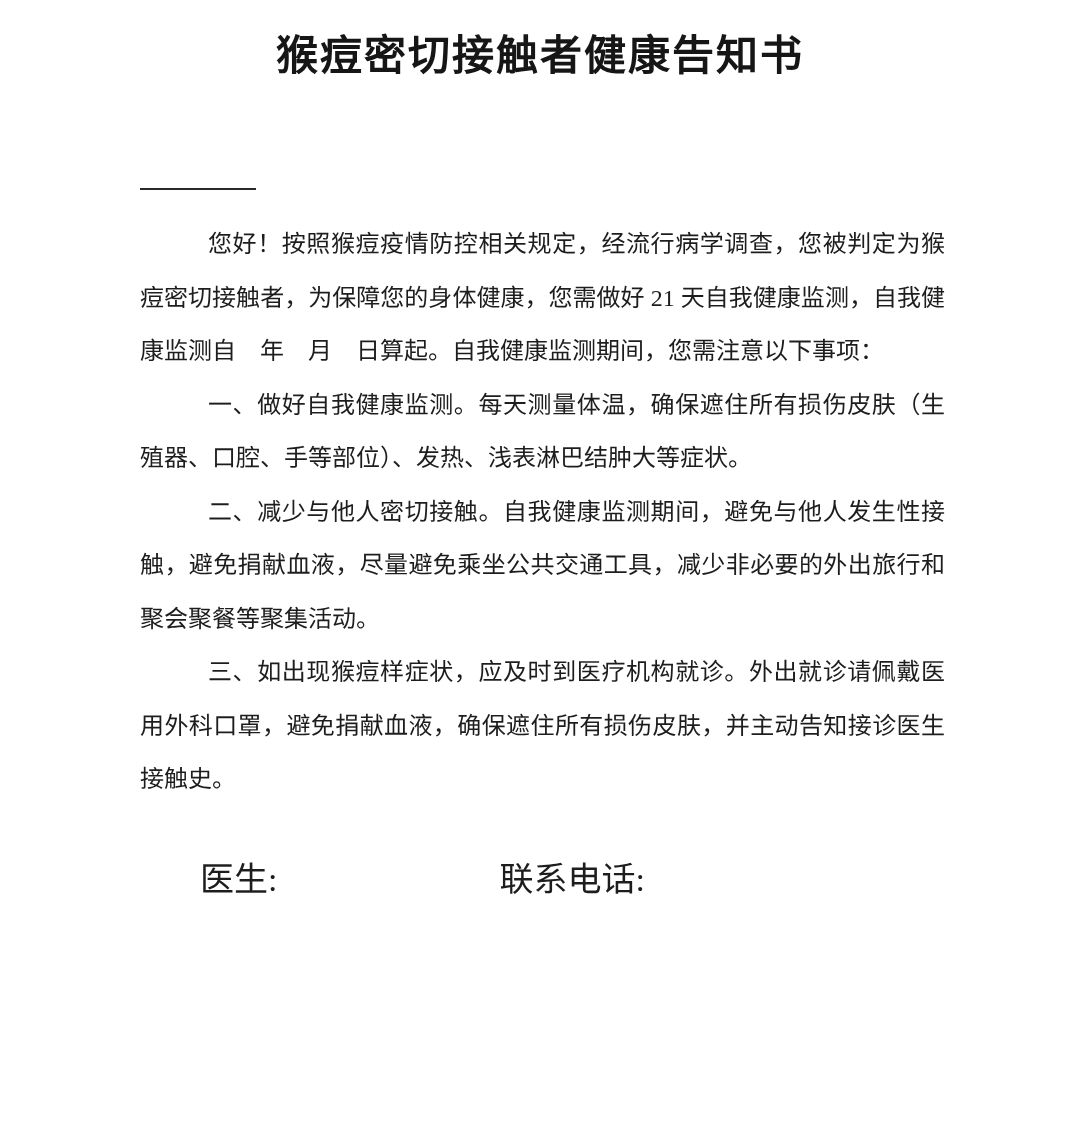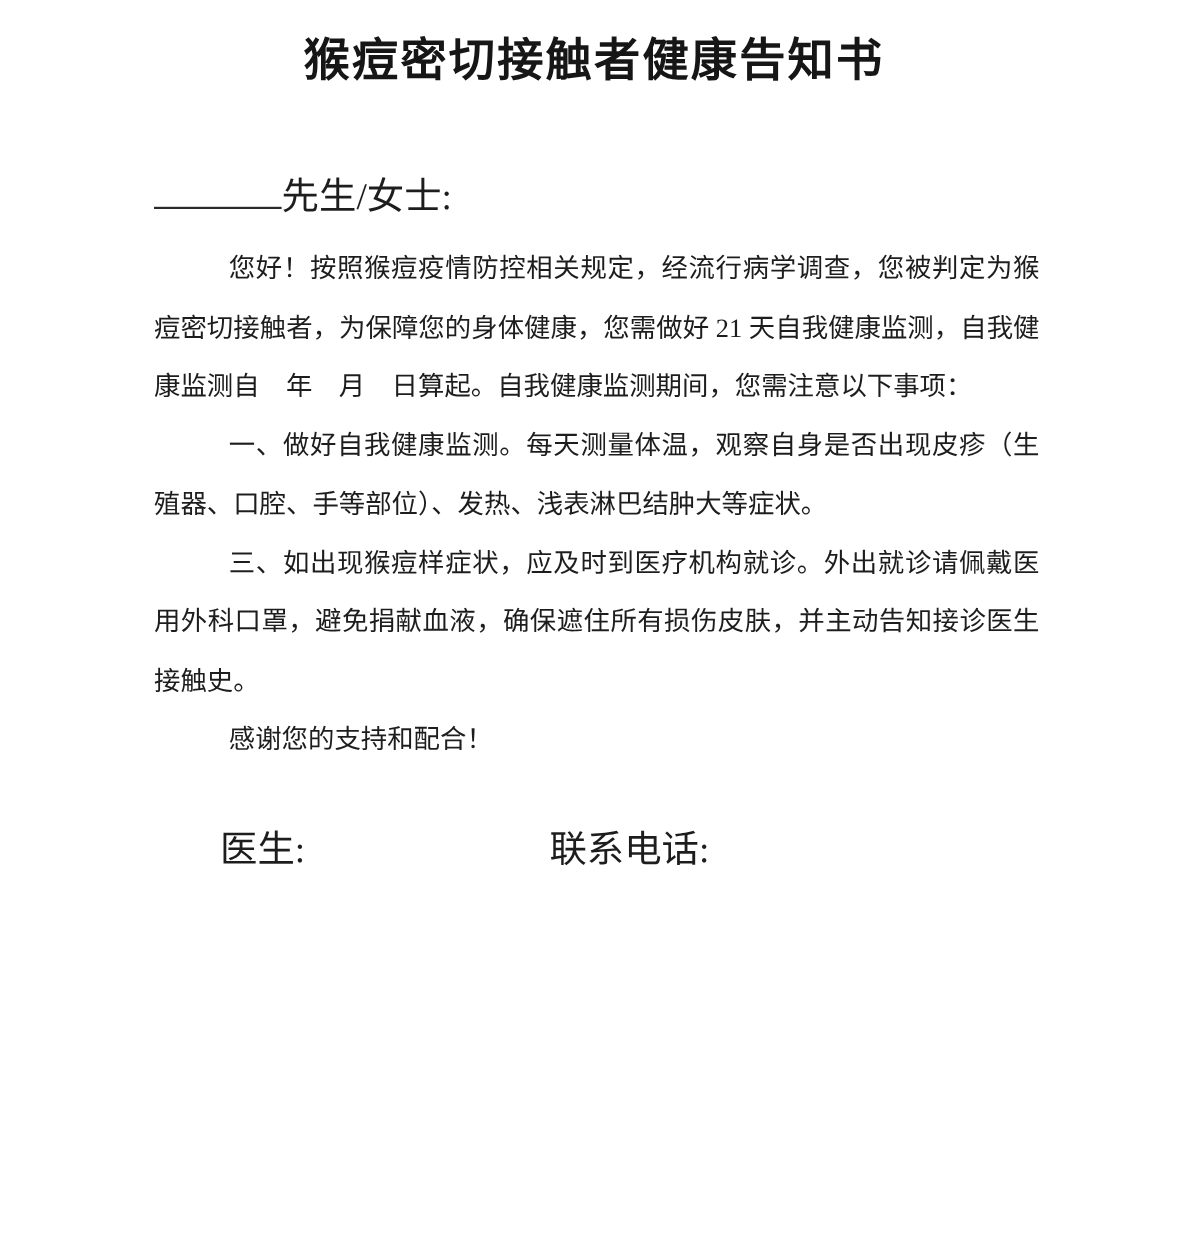--- a/index.html
+++ b/index.html
@@ -57,28 +57,28 @@
   .signature-row .phone-label { margin-left: 222px; }
 </style>
 </head>
 <body>
 
 <div class="page">
 
   <h1 class="doc-title">猴痘密切接触者健康告知书</h1>
 
   <div class="salutation">
-    <span class="name-blank"></span><span>先生/女士:</span>
+    <span class="name-blank"></span>
   </div>
 
   <div class="body-text">
     <p class="para">您好！按照猴痘疫情防控相关规定，经流行病学调查，您被判定为猴痘密切接触者，为保障您的身体健康，您需做好 21 天自我健康监测，自我健康监测自　年　月　日算起。自我健康监测期间，您需注意以下事项：</p>
-    <p class="para">一、做好自我健康监测。每天测量体温，观察自身是否出现皮疹（生殖器、口腔、手等部位）、发热、浅表淋巴结肿大等症状。</p>
+    <p class="para">一、做好自我健康监测。每天测量体温，确保遮住所有损伤皮肤（生殖器、口腔、手等部位）、发热、浅表淋巴结肿大等症状。</p>
+    <p class="para">二、减少与他人密切接触。自我健康监测期间，避免与他人发生性接触，避免捐献血液，尽量避免乘坐公共交通工具，减少非必要的外出旅行和聚会聚餐等聚集活动。</p>
     <p class="para">三、如出现猴痘样症状，应及时到医疗机构就诊。外出就诊请佩戴医用外科口罩，避免捐献血液，确保遮住所有损伤皮肤，并主动告知接诊医生接触史。</p>
-    <p class="para">感谢您的支持和配合！</p>
   </div>
 
   <div class="signature-row">
     <span class="doctor-label">医生:</span>
     <span class="phone-label">联系电话:</span>
   </div>
 
 </div>
 
 </body></html>

